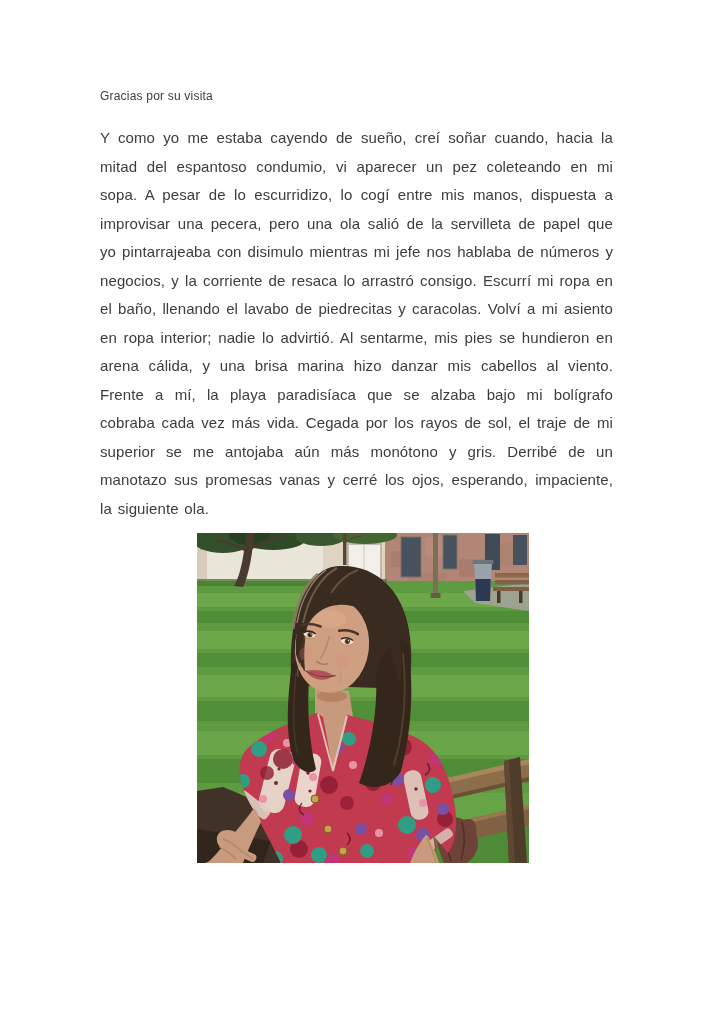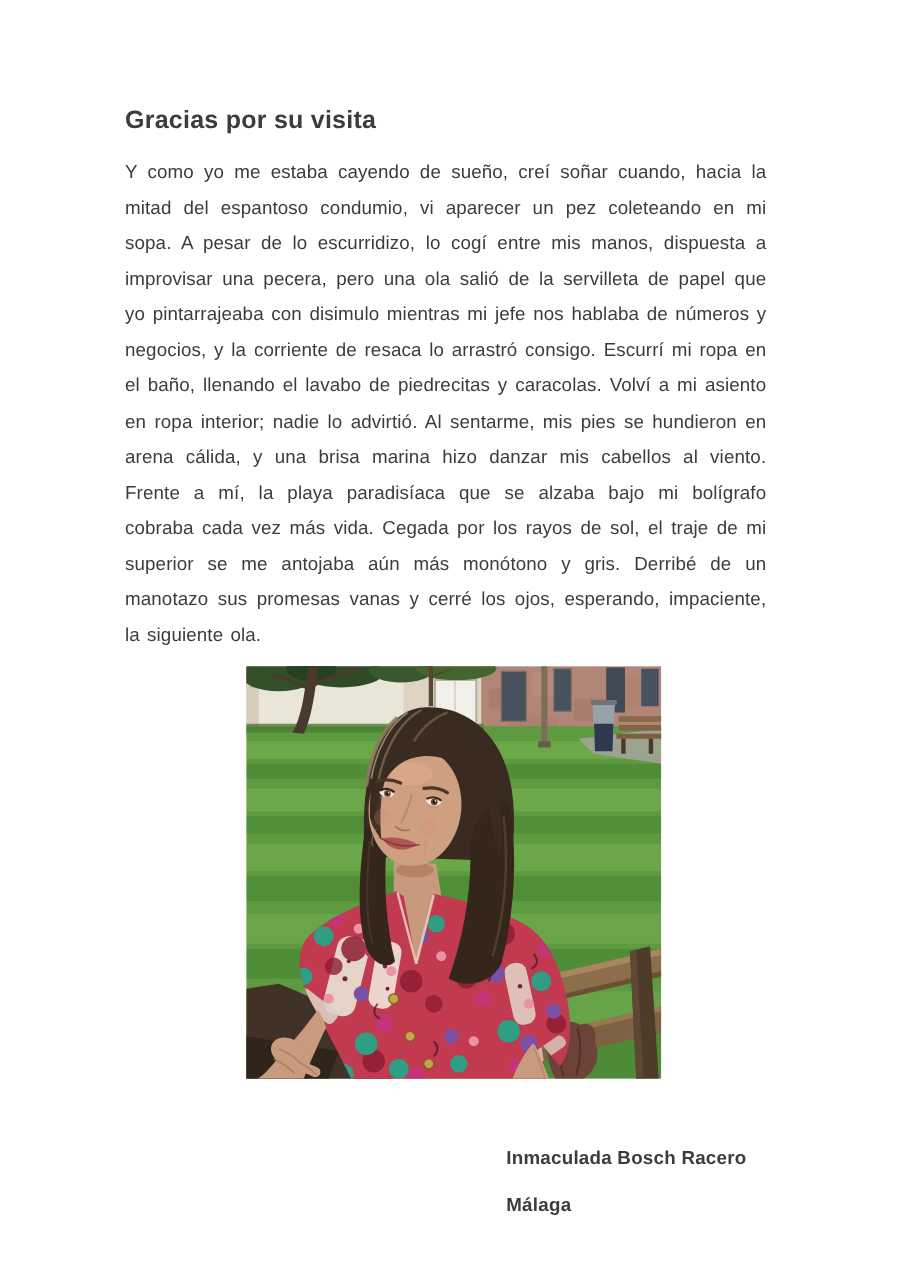--- a/index.html
+++ b/index.html
@@ -10,22 +10,22 @@
     font-family: "Liberation Sans", sans-serif;
   }
   .page {
     width: 724px; height: 1024px;
     box-sizing: border-box;
     padding: 0 99px 0 100px;
     color: #3c3c3c;
   }
   .heading {
     margin: 86px 0 12px 0;
-    font-size: 20px;
-    font-weight: bold;
+    font-size: 12px;
+    font-weight: normal;
     line-height: 20px;
     letter-spacing: 0.2px;
   }
   .body-text {
     margin: 18px 12px 0 0;
     font-size: 15px;
     line-height: 28.5px;
     text-align: justify;
     word-spacing: 1.5px;
     letter-spacing: 0.1px;
@@ -271,18 +271,14 @@
           <path d="M 161,37 C 150,41 141,49 134,60" stroke="#8d7a60" stroke-width="2" opacity="0.5"></path>
           <path d="M 129,37 C 115,47 104,66 100,90" stroke="#a79a86" stroke-width="1.4" opacity="0.8"></path>
           <path d="M 206,120 C 210,160 207,198 197,232" stroke="#5c4733" stroke-width="2" opacity="0.7"></path>
           <path d="M 99,140 C 96,170 95,200 101,222" stroke="#51402f" stroke-width="1.6" opacity="0.6"></path>
         </g>
 
       </g>
     </svg>
   </figure>
 
-  <div class="author-block">
-    <p class="line1">Inmaculada Bosch Racero</p>
-    <p class="line2">Málaga</p>
-  </div>
 
 </main>
 
 </body></html>

